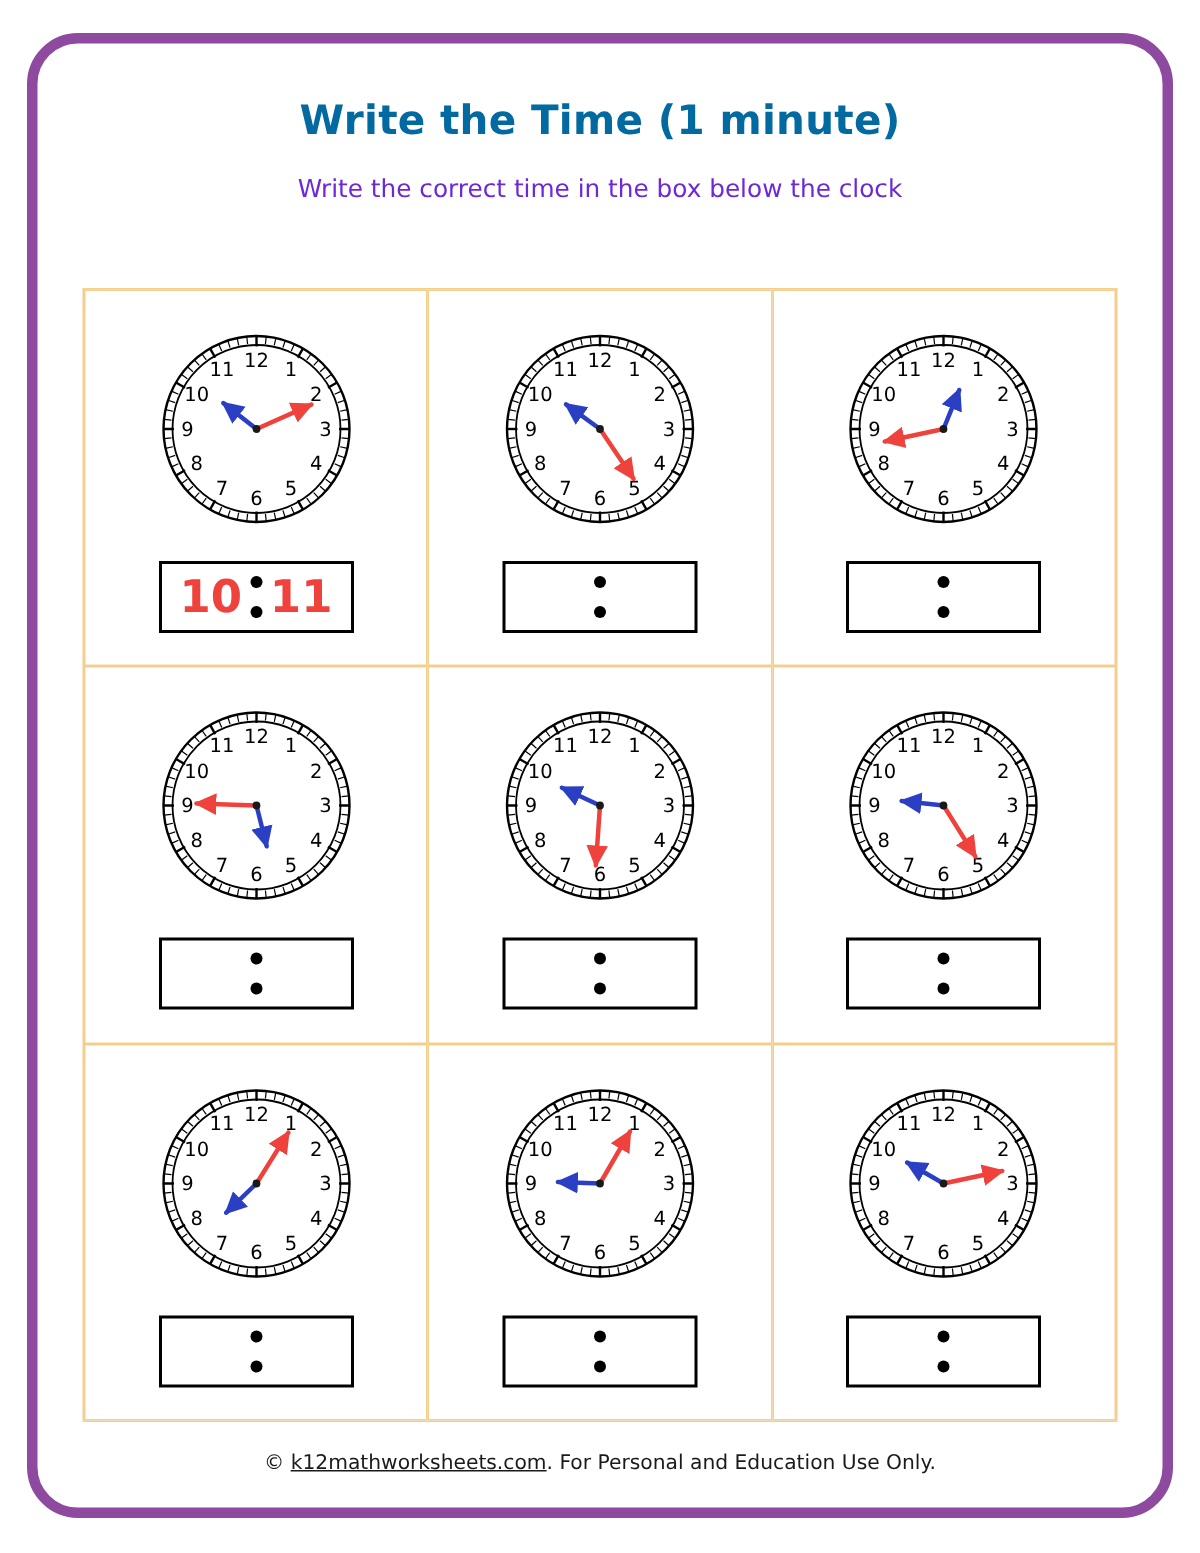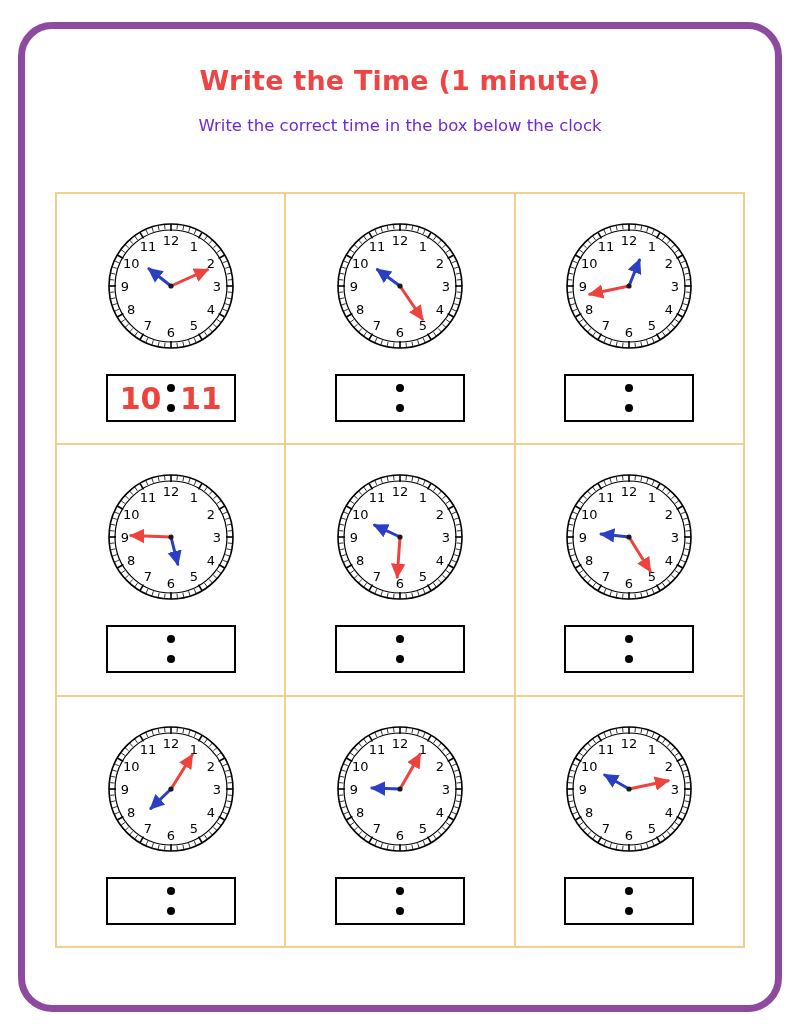--- a/index.html
+++ b/index.html
@@ -21,21 +21,21 @@
     height: 990px;
     border: 7px solid #8e4a9e;
     border-radius: 34px;
     box-sizing: border-box;
     background: #ffffff;
   }
   .title {
     text-align: center;
     font-size: 27px;
     font-weight: bold;
-    color: #ef4444;
+    color: #0369a1;
     margin-top: 36px;
     letter-spacing: 0.2px;
   }
   .subtitle {
     text-align: center;
     font-size: 16.5px;
     color: #6d28d9;
     margin-top: 20px;
   }
   .grid {
@@ -985,14 +985,17 @@
           </svg></div>
         <div class="answer-box">
           <div class="colon">
             <span class="top"></span>
             <span></span>
           </div>
         </div>
       </div>
     </div>
 
+  <div class="footer">
+    <span>© </span><a href="#">k12mathworksheets.com</a><span>. For Personal and Education Use Only.</span>
+  </div>
 
 </div>
 
 </body></html>

